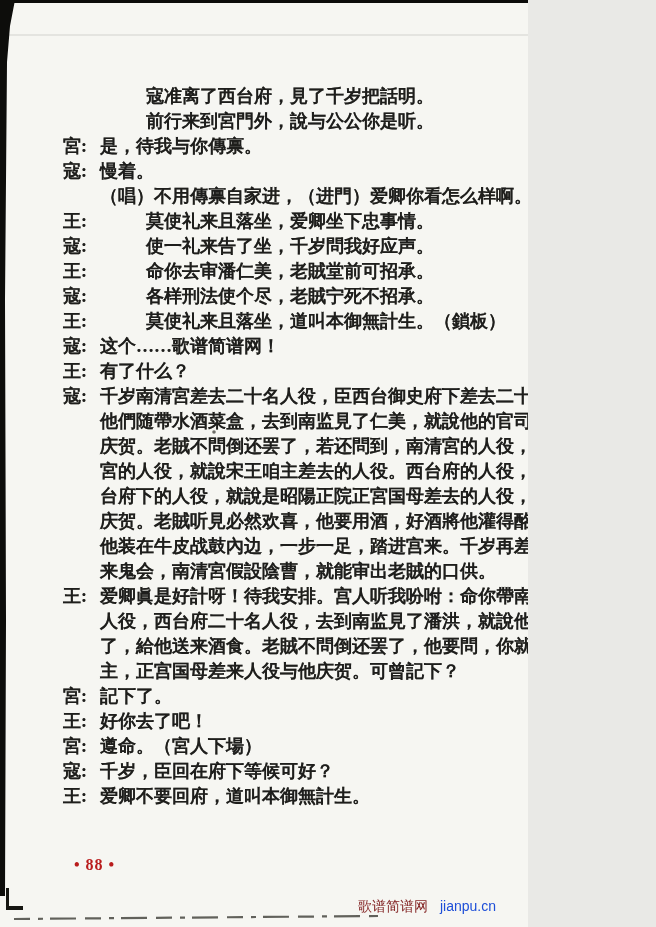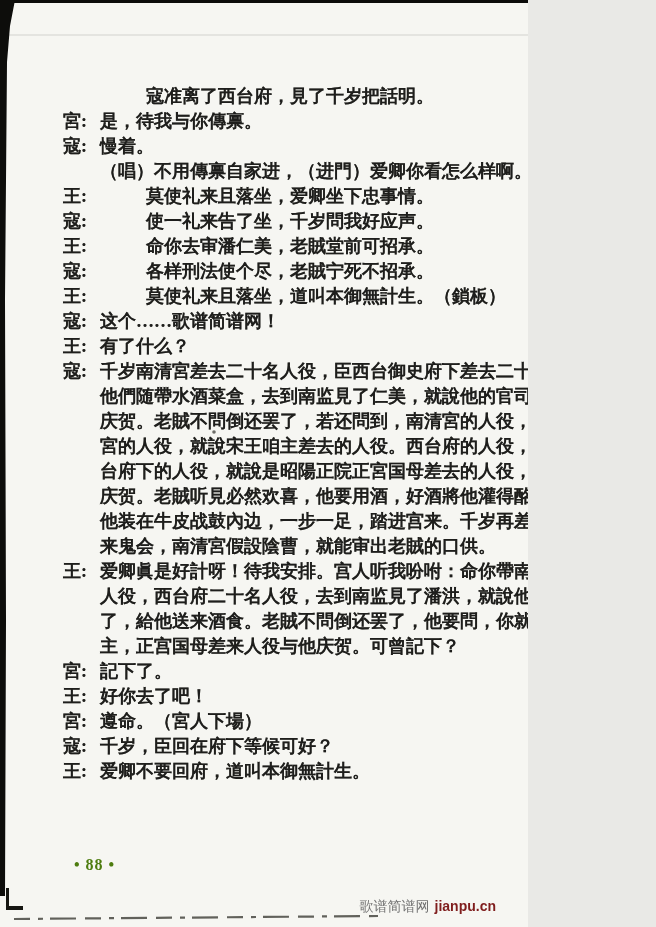--- a/index.html
+++ b/index.html
@@ -16,40 +16,44 @@
     text-shadow:0 0 .5px rgba(25,25,20,.55);
     letter-spacing:0;
   }
   .line{display:flex;align-items:flex-start;}
   .spk{flex:0 0 37px;width:37px;white-space:nowrap;}
   .txt{width:522px;flex:0 0 522px;}
   .indent .txt{text-indent:46px;}
   .artifacts{position:absolute;left:0;top:0;pointer-events:none;}
   .pageno{
     position:absolute;left:74px;top:856px;
-    color:#4d7c0f;font-size:16px;font-weight:700;letter-spacing:1px;
+    color:#b91c1c;font-size:16px;font-weight:700;letter-spacing:1px;
     font-family:"Liberation Serif","DejaVu Serif",serif;
   }
   .watermark{
     position:absolute;right:32px;top:898px;
     font-size:14px;font-family:"Liberation Sans","DejaVu Sans",sans-serif;
     white-space:nowrap;
   }
-  .wm-site{color:#737373;}
-  .wm-url{color:#7f1d1d;margin-left:5px;font-weight:bold;}
+  .wm-site{color:#7f1d1d;}
+  .wm-url{color:#1d4ed8;margin-left:12px;}
 </style>
 </head>
 <body>
 
 <div class="page">
 
   <div class="content">
     <div class="line indent">
         <span class="spk"></span>
         <span class="txt">寇准离了西台府，見了千岁把話明。</span>
+      </div>
+    <div class="line indent">
+        <span class="spk"></span>
+        <span class="txt">前行来到宮門外，說与公公你是听。</span>
       </div>
     <div class="line">
         <span class="spk">宮:</span>
         <span class="txt">是，待我与你傳禀。</span>
       </div>
     <div class="line">
         <span class="spk">寇:</span>
         <span class="txt">慢着。</span>
       </div>
     <div class="line">

